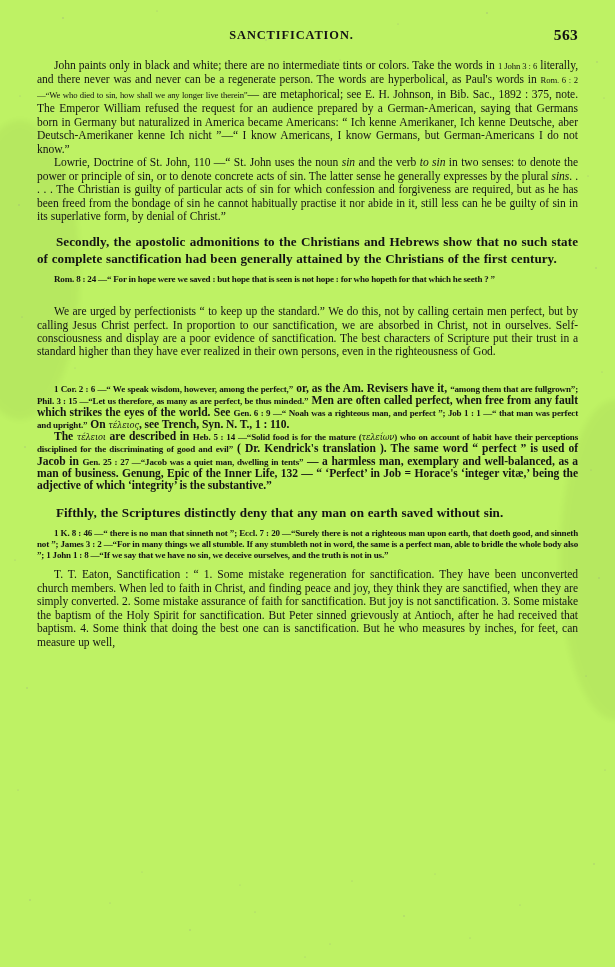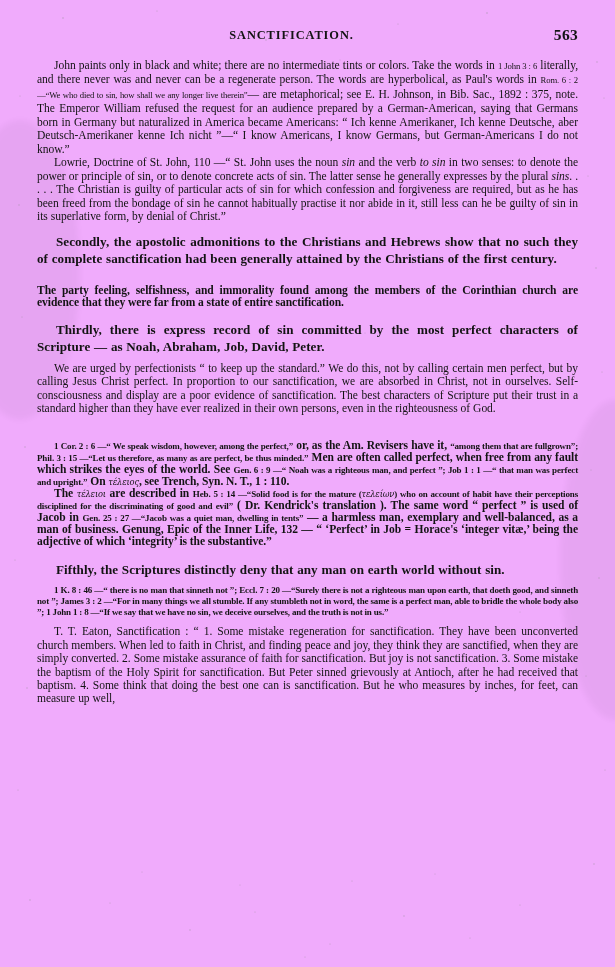--- a/index.html
+++ b/index.html
@@ -13,21 +13,21 @@
     position: relative;
     overflow: hidden;
     font-family: "Liberation Serif", "DejaVu Serif", serif;
     color: #131313;
   }
   .page {
     position: absolute;
     left: 0; top: 0;
     width: 615px;
     height: 967px;
-    background: #f0abfc;
+    background: #bef264;
   }
   .speckle {
     position: absolute;
     left: 0; top: 0;
     width: 615px; height: 967px;
     pointer-events: none;
     opacity: 0.5;
   }
   .content {
     position: absolute;
@@ -146,46 +146,45 @@
       <div class="runhead-title">SANCTIFICATION.</div>
       <div class="runhead-folio">563</div>
     </div>
 
     <p class="body-text"><span>John paints only in black and white; there are no intermediate tints or colors.  Take the words in </span><span class="sm">1 John 3 : 6</span><span> literally, and there never was and never can be a regenerate person.  The words are hyperbolical, as Paul's words in </span><span class="sm">Rom. 6 : 2 —“We who died to sin, how shall we any longer live therein”</span><span>— are metaphorical; see E. H. Johnson, in Bib. Sac., 1892 : 375, note. The Emperor William refused the request for an audience prepared by a German-American, saying that Germans born in Germany but naturalized in America became Americans: “ Ich kenne Amerikaner, Ich kenne Deutsche, aber Deutsch-Amerikaner kenne Ich nicht ”—“ I know Americans, I know Germans, but German-Americans I do not know.”</span></p>
 
     <p class="body-text"><span>Lowrie, Doctrine of St. John, 110 —“ St. John uses the noun </span><span class="ital">sin</span><span> and the verb </span><span class="ital">to sin</span><span> in two senses: to denote the power or principle of sin, or to denote concrete acts of sin. The latter sense he generally expresses by the plural </span><span class="ital">sins</span><span>. . . . . The Christian is guilty of particular acts of sin for which confession and forgiveness are required, but as he has been freed from the bondage of sin he cannot habitually practise it nor abide in it, still less can he be guilty of sin in its superlative form, by denial of Christ.”</span></p>
 
     <div class="gap-md"></div>
 
-    <p class="display-text">Secondly, the apostolic admonitions to the Christians and Hebrews show that no such they of complete sanctification had been generally attained by the Christians of the first century.</p>
-
-    <div class="gap-sm"></div>
-
-    <p class="fine-text"><br><span class="lg">The party feeling, selfishness, and immorality found among the members of the Corinthian church are evidence that they were far from a state of entire sanctification.</span></p>
+    <p class="display-text">Secondly, the apostolic admonitions to the Christians and Hebrews show that no such state of complete sanctification had been generally attained by the Christians of the first century.</p>
+
+    <div class="gap-sm"></div>
+
+    <p class="fine-text"><span>Rom. 8 : 24 —“ For in hope were we saved :  but hope that is seen is not hope :  for who hopeth for that which he seeth ? ”</span><br></p>
 
     <div class="gap-lg"></div>
 
-    <p class="display-text">Thirdly, there is express record of sin committed by the most perfect characters of Scripture — as Noah, Abraham, Job, David, Peter.</p>
 
     <div class="gap-sm"></div>
 
     <p class="body-text">We are urged by perfectionists “ to keep up the standard.”  We do this, not by calling certain men perfect, but by calling Jesus Christ perfect.  In proportion to our sanctification, we are absorbed in Christ, not in ourselves.  Self-consciousness and display are a poor evidence of sanctification.  The best characters of Scripture put their trust in a standard higher than they have ever realized in their own persons, even in the righteousness of God.</p>
 
     <div class="gap-lg"></div>
 
 
     <div class="gap-md"></div>
 
     <p class="fine-text"><span>1 Cor. 2 : 6 —“ We speak wisdom, however, among the perfect,”</span><span class="lg"> or, as the Am. Revisers have it, </span><span>“among them that are fullgrown”; Phil. 3 : 15 —“Let us therefore, as many as are perfect, be thus minded.”</span><span class="lg">  Men are often called perfect, when free from any fault which strikes the eyes of the world.  See </span><span>Gen. 6 : 9 —“ Noah was a righteous man, and perfect ”; Job 1 : 1 —“ that man was perfect and upright.”</span><span class="lg">  On </span><span class="gk-sm">τέλειος</span><span class="lg">, see Trench, Syn. N. T., 1 : 110.</span></p>
 
     <p class="fine-text"><span class="lg">The </span><span class="gk-sm">τέλειοι</span><span class="lg"> are described in </span><span>Heb. 5 : 14 —“Solid food is for the mature (</span><span class="gk-sm">τελείων</span><span>) who on account of habit have their perceptions disciplined for the discriminating of good and evil”</span><span class="lg"> ( Dr. Kendrick's translation ). The same word “ perfect ” is used of Jacob in </span><span>Gen. 25 : 27 —“Jacob was a quiet man, dwelling in tents”</span><span class="lg"> — a harmless man, exemplary and well-balanced, as a man of business.  Genung, Epic of the Inner Life, 132 — “ ‘Perfect’ in Job = Horace's ‘integer vitæ,’ being the adjective of which ‘integrity’ is the substantive.”</span></p>
 
     <div class="gap-lg"></div>
 
-    <p class="display-text">Fifthly, the Scriptures distinctly deny that any man on earth world without sin.</p>
+    <p class="display-text">Fifthly, the Scriptures distinctly deny that any man on earth saved without sin.</p>
 
     <div class="gap-sm"></div>
 
     <p class="fine-text">1 K. 8 : 46 —“ there is no man that sinneth not ”;  Eccl. 7 : 20 —“Surely there is not a righteous man upon earth, that doeth good, and sinneth not ”;  James 3 : 2 —“For in many things we all stumble.  If any stumbleth not in word, the same is a perfect man, able to bridle the whole body also ”;  1 John 1 : 8 —“If we say that we have no sin, we deceive ourselves, and the truth is not in us.”</p>
 
     <div class="gap-sm"></div>
 
     <p class="body-text">T. T. Eaton, Sanctification : “ 1. Some mistake regeneration for sanctification.  They have been unconverted church members.  When led to faith in Christ, and finding peace and joy, they think they are sanctified, when they are simply converted.  2. Some mistake assurance of faith for sanctification.  But joy is not sanctification.  3. Some mistake the baptism of the Holy Spirit for sanctification.  But Peter sinned grievously at Antioch, after he had received that baptism.  4. Some think that doing the best one can is sanctification.  But he who measures by inches, for feet, can measure up well,</p>
 
   </div>

